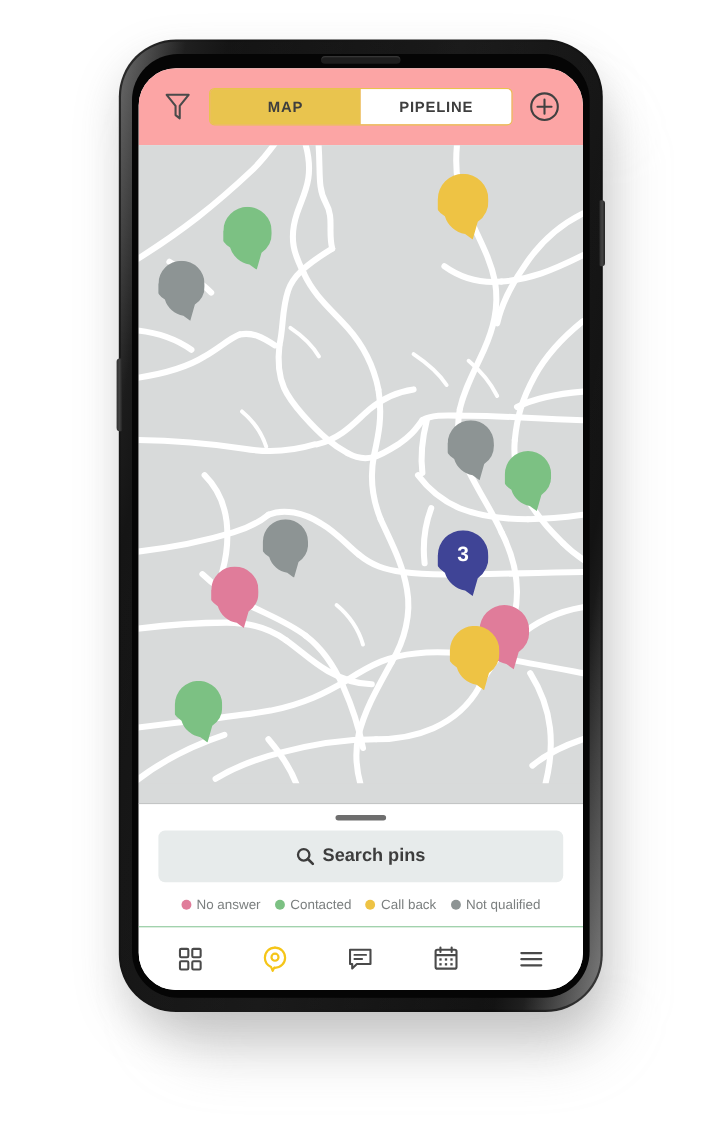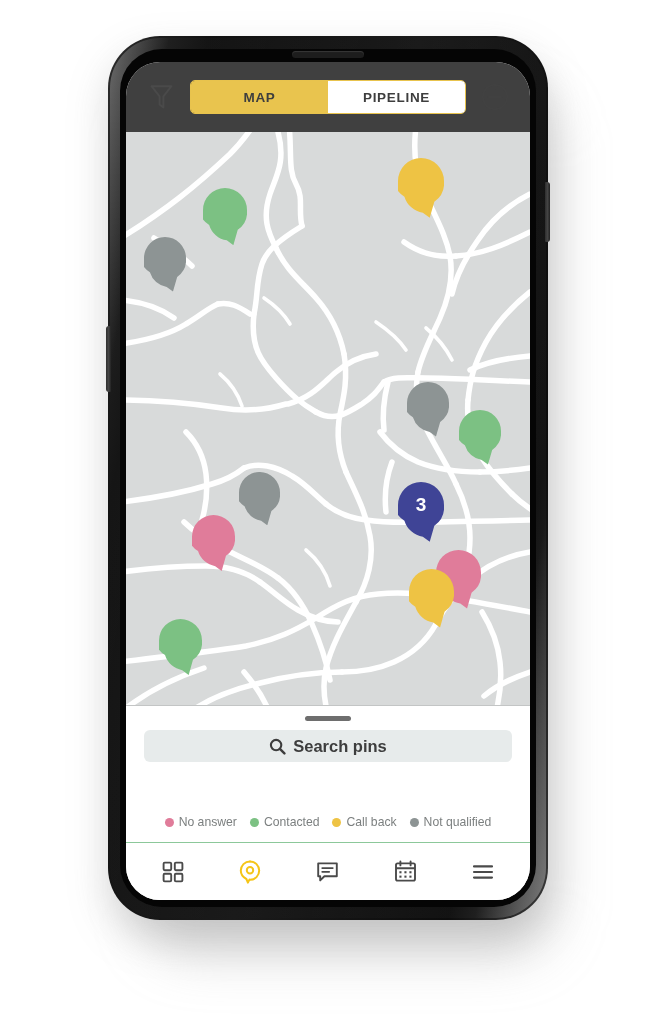--- a/index.html
+++ b/index.html
@@ -84,21 +84,21 @@
     border-radius: 2px;
   }
   #btn-left-1  { left: -2px;  top: 290px; width: 5px; height: 66px; border-radius: 3px 1px 1px 3px;}
   #btn-right-1 { right: -2px; top: 146px; width: 5px; height: 60px; border-radius: 1px 3px 3px 1px;}
 
   
   #app-header {
     position: relative;
     height: 70px;
     flex: 0 0 70px;
-    background: #404040;
+    background: #fca5a5;
     display: flex;
     align-items: center;
     padding: 0 16px;
     box-sizing: border-box;
   }
   #filter-btn {
     width: 38px; height: 38px;
     display: flex; align-items: center; justify-content: center;
     cursor: pointer;
   }
@@ -170,41 +170,40 @@
     cursor: grab;
   }
   #drag-handle {
     width: 46px;
     height: 5px;
     border-radius: 3px;
     background: #6e6e6e;
   }
   #search-bar {
     margin: 0 18px;
-    height: 32px;
+    height: 47px;
     border-radius: 6px;
     background: #e7ebeb;
     display: flex;
     align-items: center;
     justify-content: center;
     gap: 7px;
     cursor: text;
   }
   #search-text {
     font-size: 16.5px;
     font-weight: bold;
     color: #3d3d3d;
   }
   #legend {
     display: flex;
     align-items: flex-end;
     justify-content: center;
     gap: 13px;
     padding: 13px 6px 11px 6px;
-    margin-top: 40px;
   }
   .legend-item {
     display: flex;
     align-items: center;
     gap: 5px;
   }
   .legend-dot {
     width: 9px; height: 9px; border-radius: 50%;
     flex: 0 0 auto;
   }

